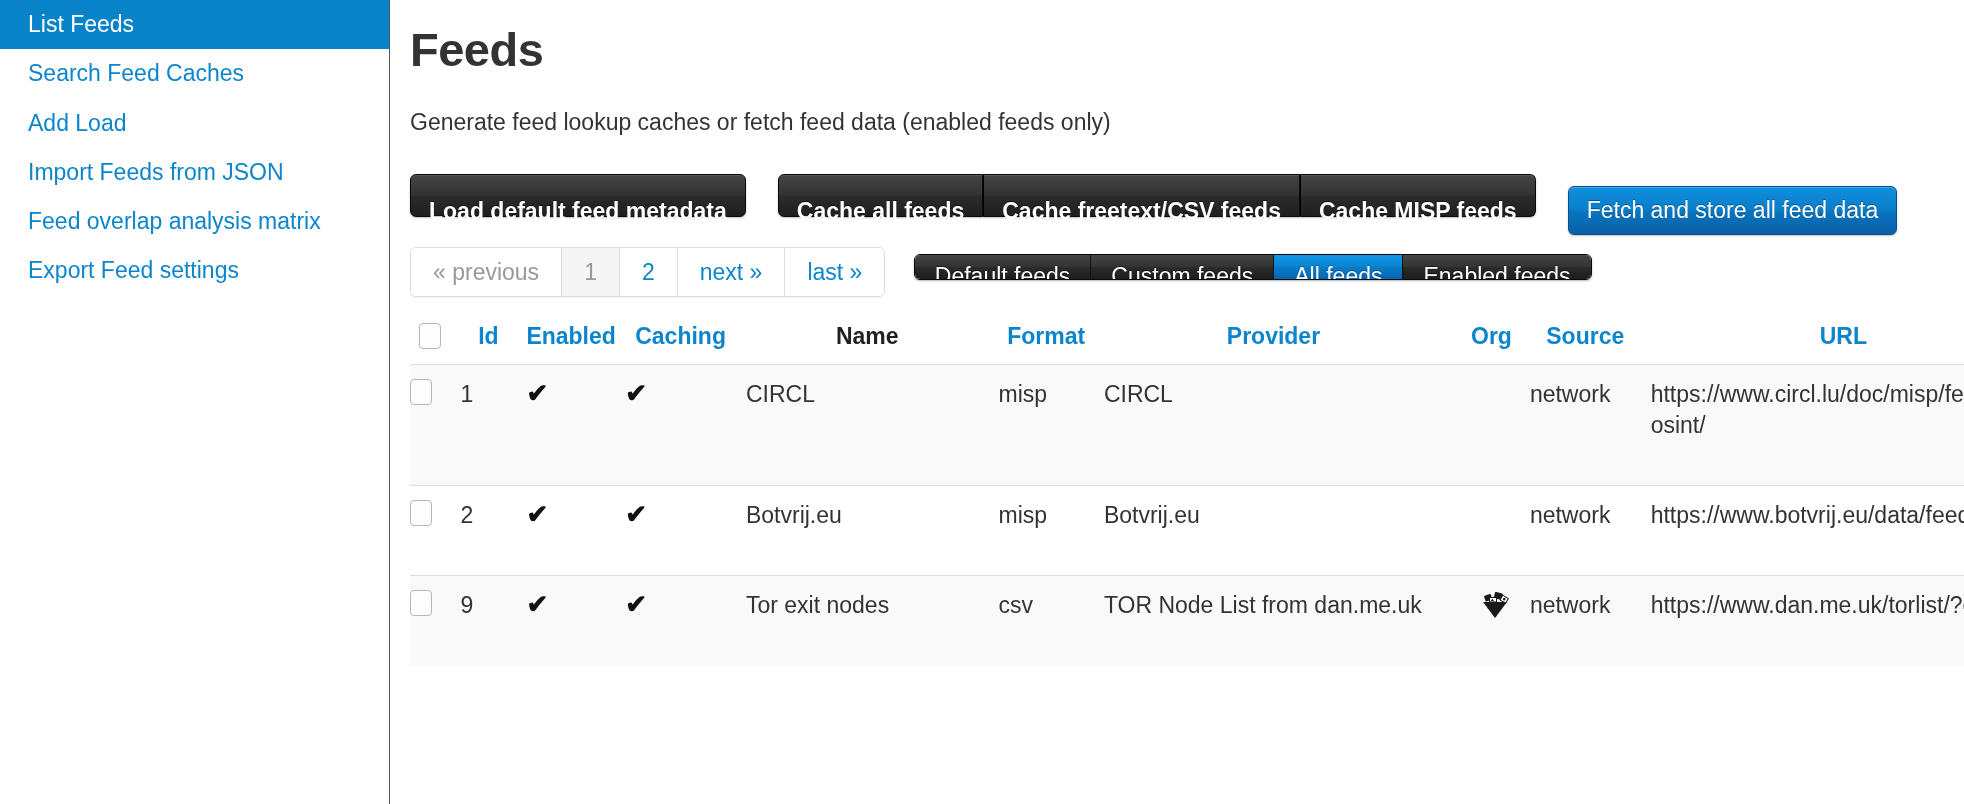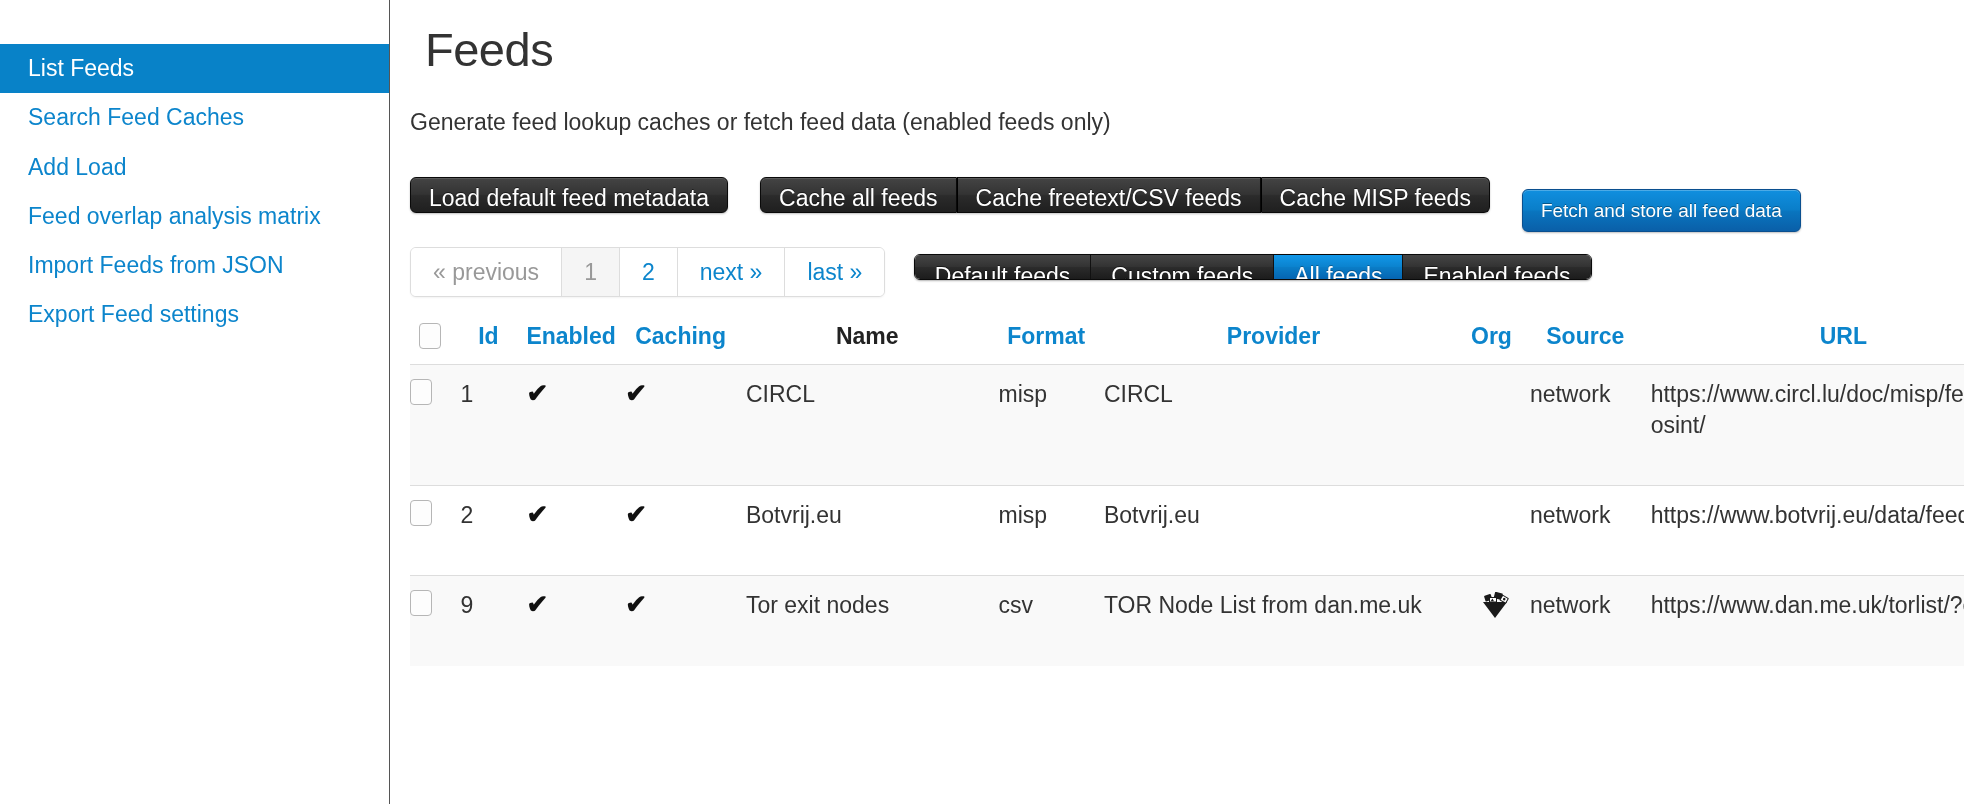--- a/index.html
+++ b/index.html
@@ -35,38 +35,37 @@
     line-height: 1.1;
     padding: 12px 0 12px 28px;
     color: #0c85cc;
     text-decoration: none;
     cursor: pointer;
     white-space: nowrap;
   }
   .side-item.active {
     background: #0882c8;
     color: #ffffff;
-    margin-top: 44px;
   }
 
   
   #main {
     flex: 1 1 auto;
     padding: 0 0 0 0;
     position: relative;
     overflow: hidden;
     background: #fff;
   }
   .main-inner { padding: 0 20px 0 20px; }
 
   #page-title {
     font-size: 47px;
-    font-weight: normal;
+    font-weight: bold;
     color: #333333;
-    margin: 24px 0 0 15px;
+    margin: 24px 0 0 0;
     letter-spacing: -0.5px;
     line-height: 1.1;
   }
   #page-desc {
     font-size: 23px;
     color: #333333;
     margin: 32px 0 0 0;
     line-height: 1.3;
   }
 
@@ -76,52 +75,53 @@
     align-items: center;
     margin-top: 36px;
     height: 43px;
   }
   .btn-dark {
     background: linear-gradient(to bottom, #444444 0%, #333333 48%, #2b2b2b 52%, #1f1f1f 100%);
     color: #ffffff;
     font-size: 23px;
     border: 1px solid #0a0a0a;
     border-radius: 6px;
-    padding: 0 18px;
-    height: 36px;
+    padding: 16px 18px;
+    height: 43px;
     line-height: 41px;
     cursor: pointer;
     white-space: nowrap;
     box-shadow: inset 0 1px 0 rgba(255,255,255,0.12), 0 1px 2px rgba(0,0,0,0.25);
     text-shadow: 0 -1px 0 rgba(0,0,0,0.5);
+    font-weight: bold;
   }
   .btn-group { display: flex; margin-left: 32px; }
   .btn-group .btn-dark {
     border-radius: 0;
     border-left-width: 0;
     margin: 0;
   }
   .btn-group .btn-dark:first-child {
     border-left-width: 1px;
     border-top-left-radius: 6px;
     border-bottom-left-radius: 6px;
   }
   .btn-group .btn-dark:last-child {
     border-top-right-radius: 6px;
     border-bottom-right-radius: 6px;
   }
   .btn-group .btn-dark + .btn-dark { border-left: 1px solid #000; }
   .btn-primary {
     background: linear-gradient(to bottom, #108fdf 0%, #0a7ec9 48%, #0975bf 52%, #0a5fa8 100%);
     color: #ffffff;
-    font-size: 19px;
+    font-size: 23px;
     border: 1px solid #0a4f8f;
     border-radius: 6px;
     padding: 0 18px;
-    height: 43px;
+    height: 49px;
     line-height: 41px;
     cursor: pointer;
     white-space: nowrap;
     margin-left: 32px;
     box-shadow: inset 0 1px 0 rgba(255,255,255,0.25), 0 1px 2px rgba(0,0,0,0.25);
     text-shadow: 0 -1px 0 rgba(0,0,0,0.35);
     margin-top: 31px;
   }
 
   
@@ -235,22 +235,22 @@
 </style>
 </head>
 <body>
 
 <div id="app">
 
   <nav id="sidebar">
     <a class="side-item active">List Feeds</a>
     <a class="side-item">Search Feed Caches</a>
     <a class="side-item">Add Load</a>
+    <a class="side-item">Import Feeds from JSON</a>
     <a class="side-item">Feed overlap analysis matrix</a>
-    <a class="side-item">Import Feeds from JSON</a>
     <a class="side-item">Export Feed settings</a>
   </nav>
 
   <div id="main">
     <div class="main-inner">
 
       <h1 id="page-title">Feeds</h1>
       <p id="page-desc">Generate feed lookup caches or fetch feed data (enabled feeds only)</p>
 
       

